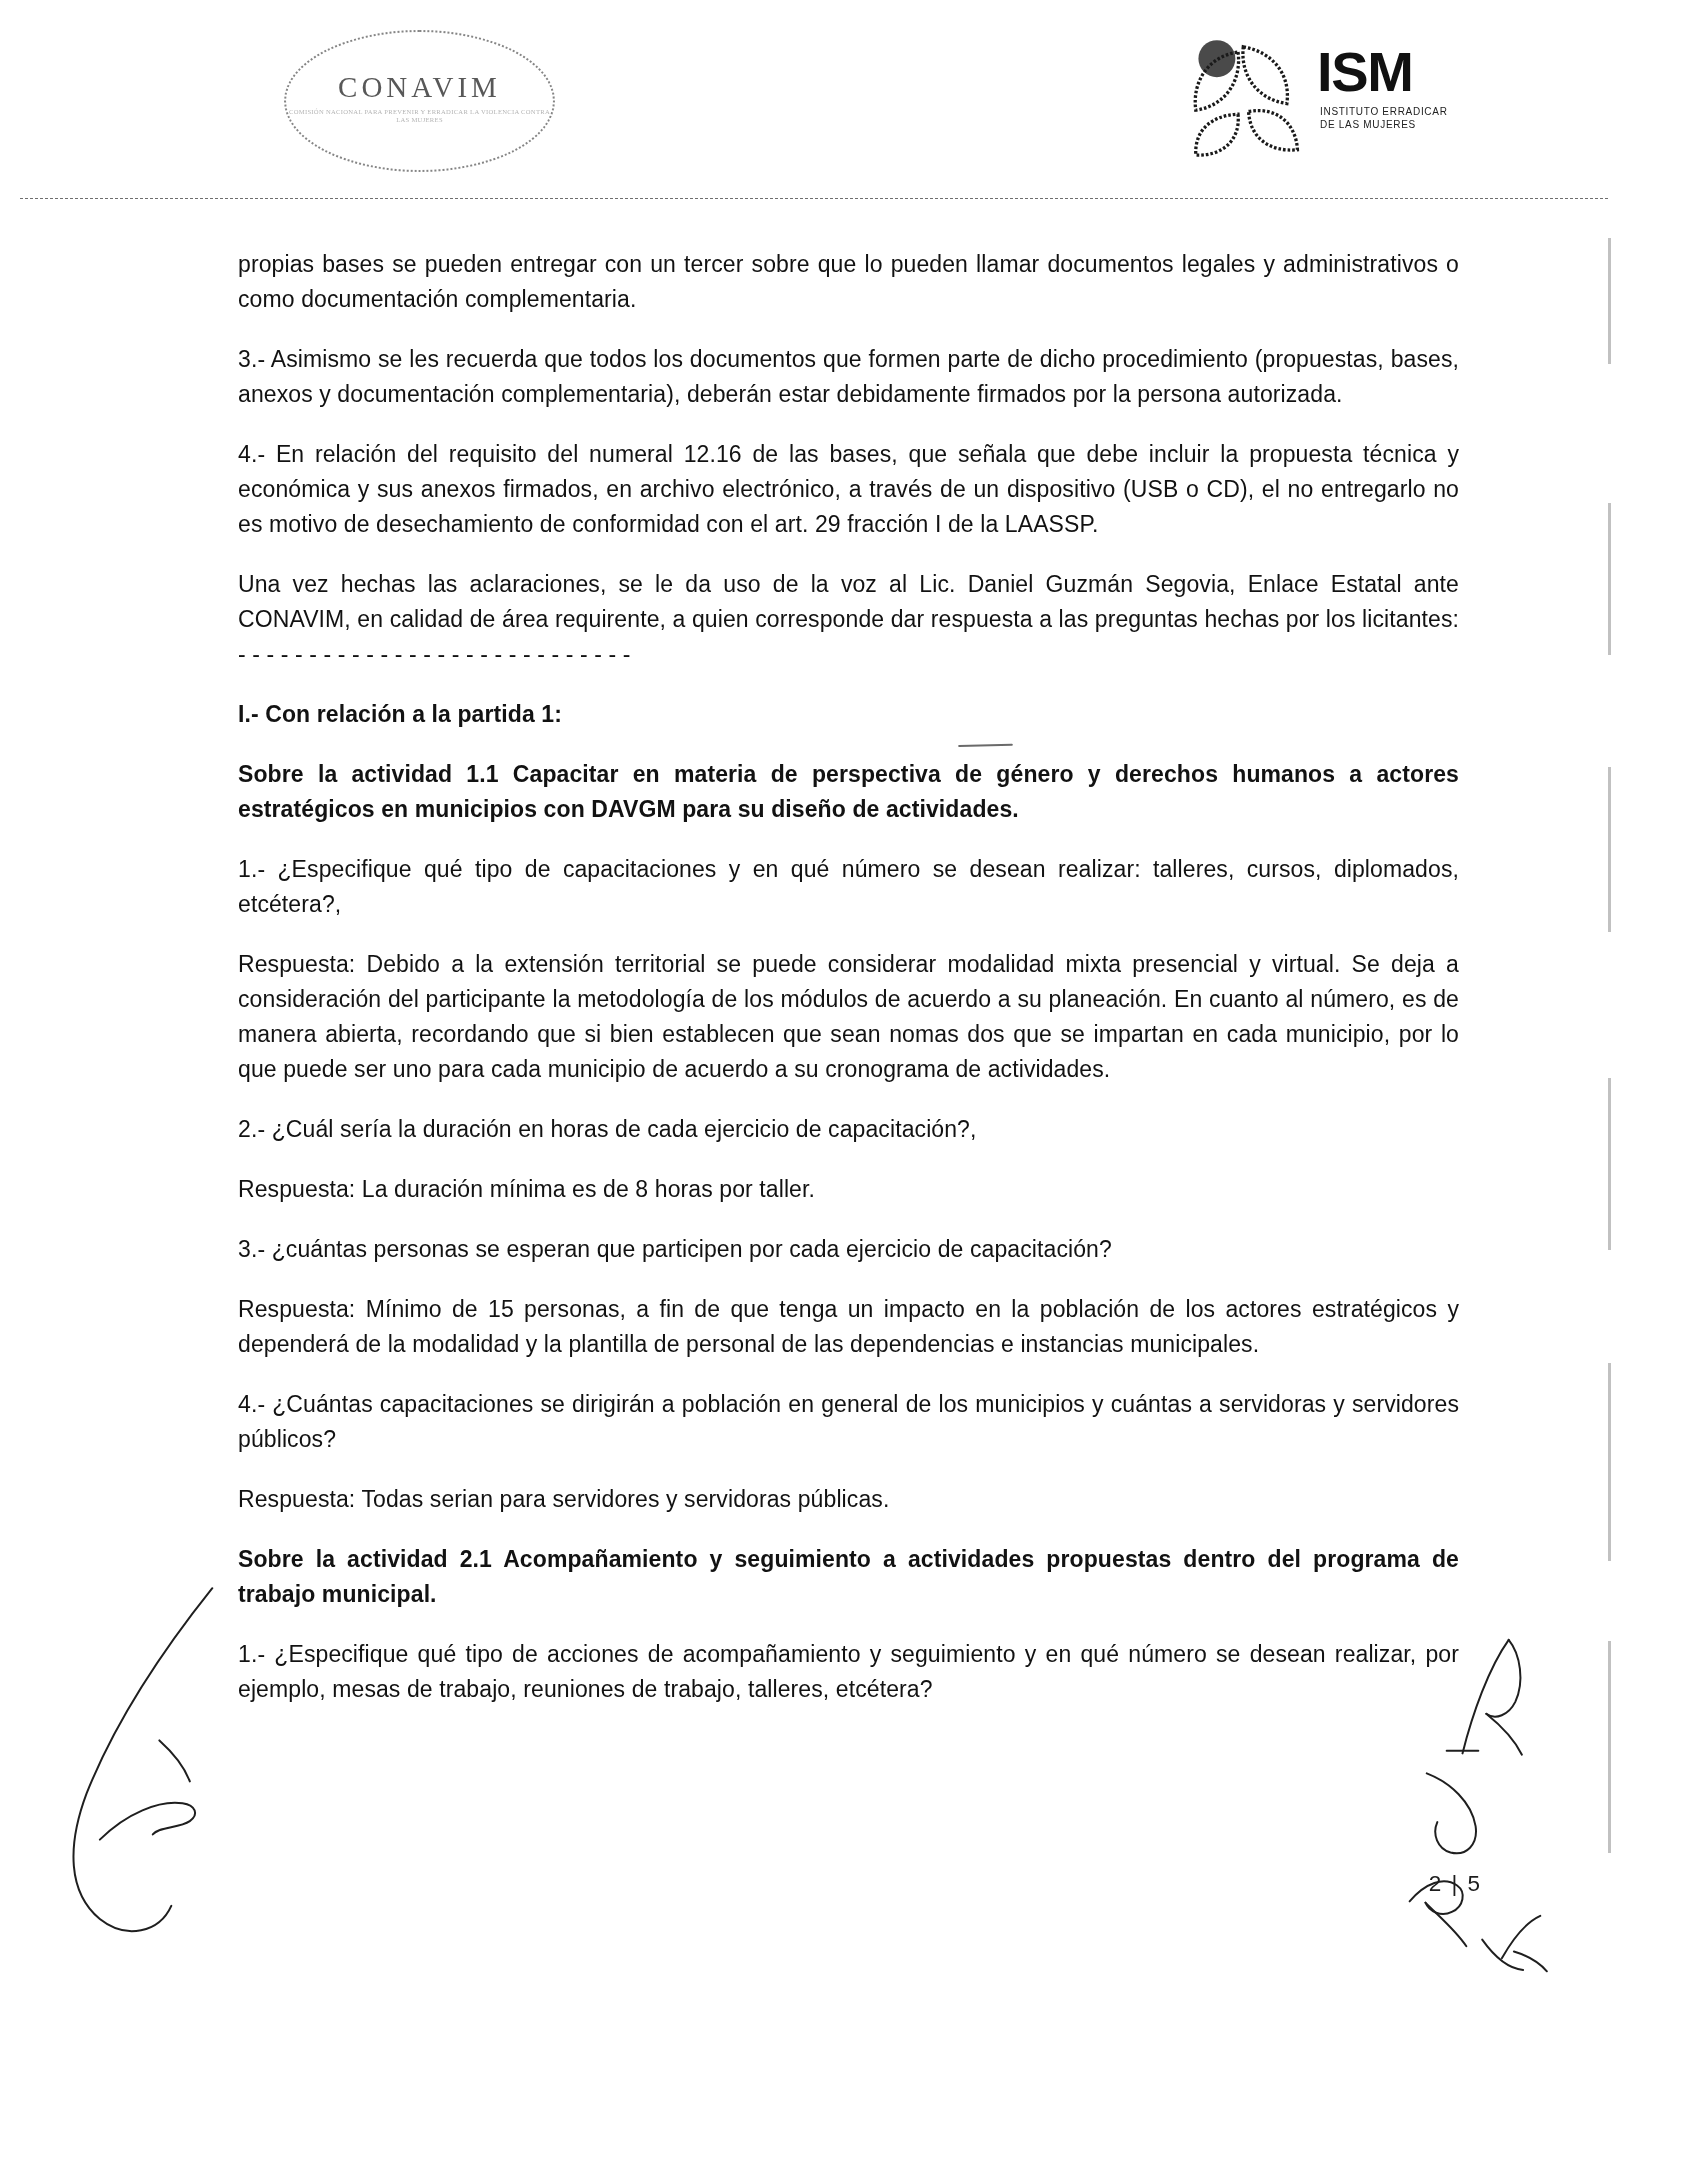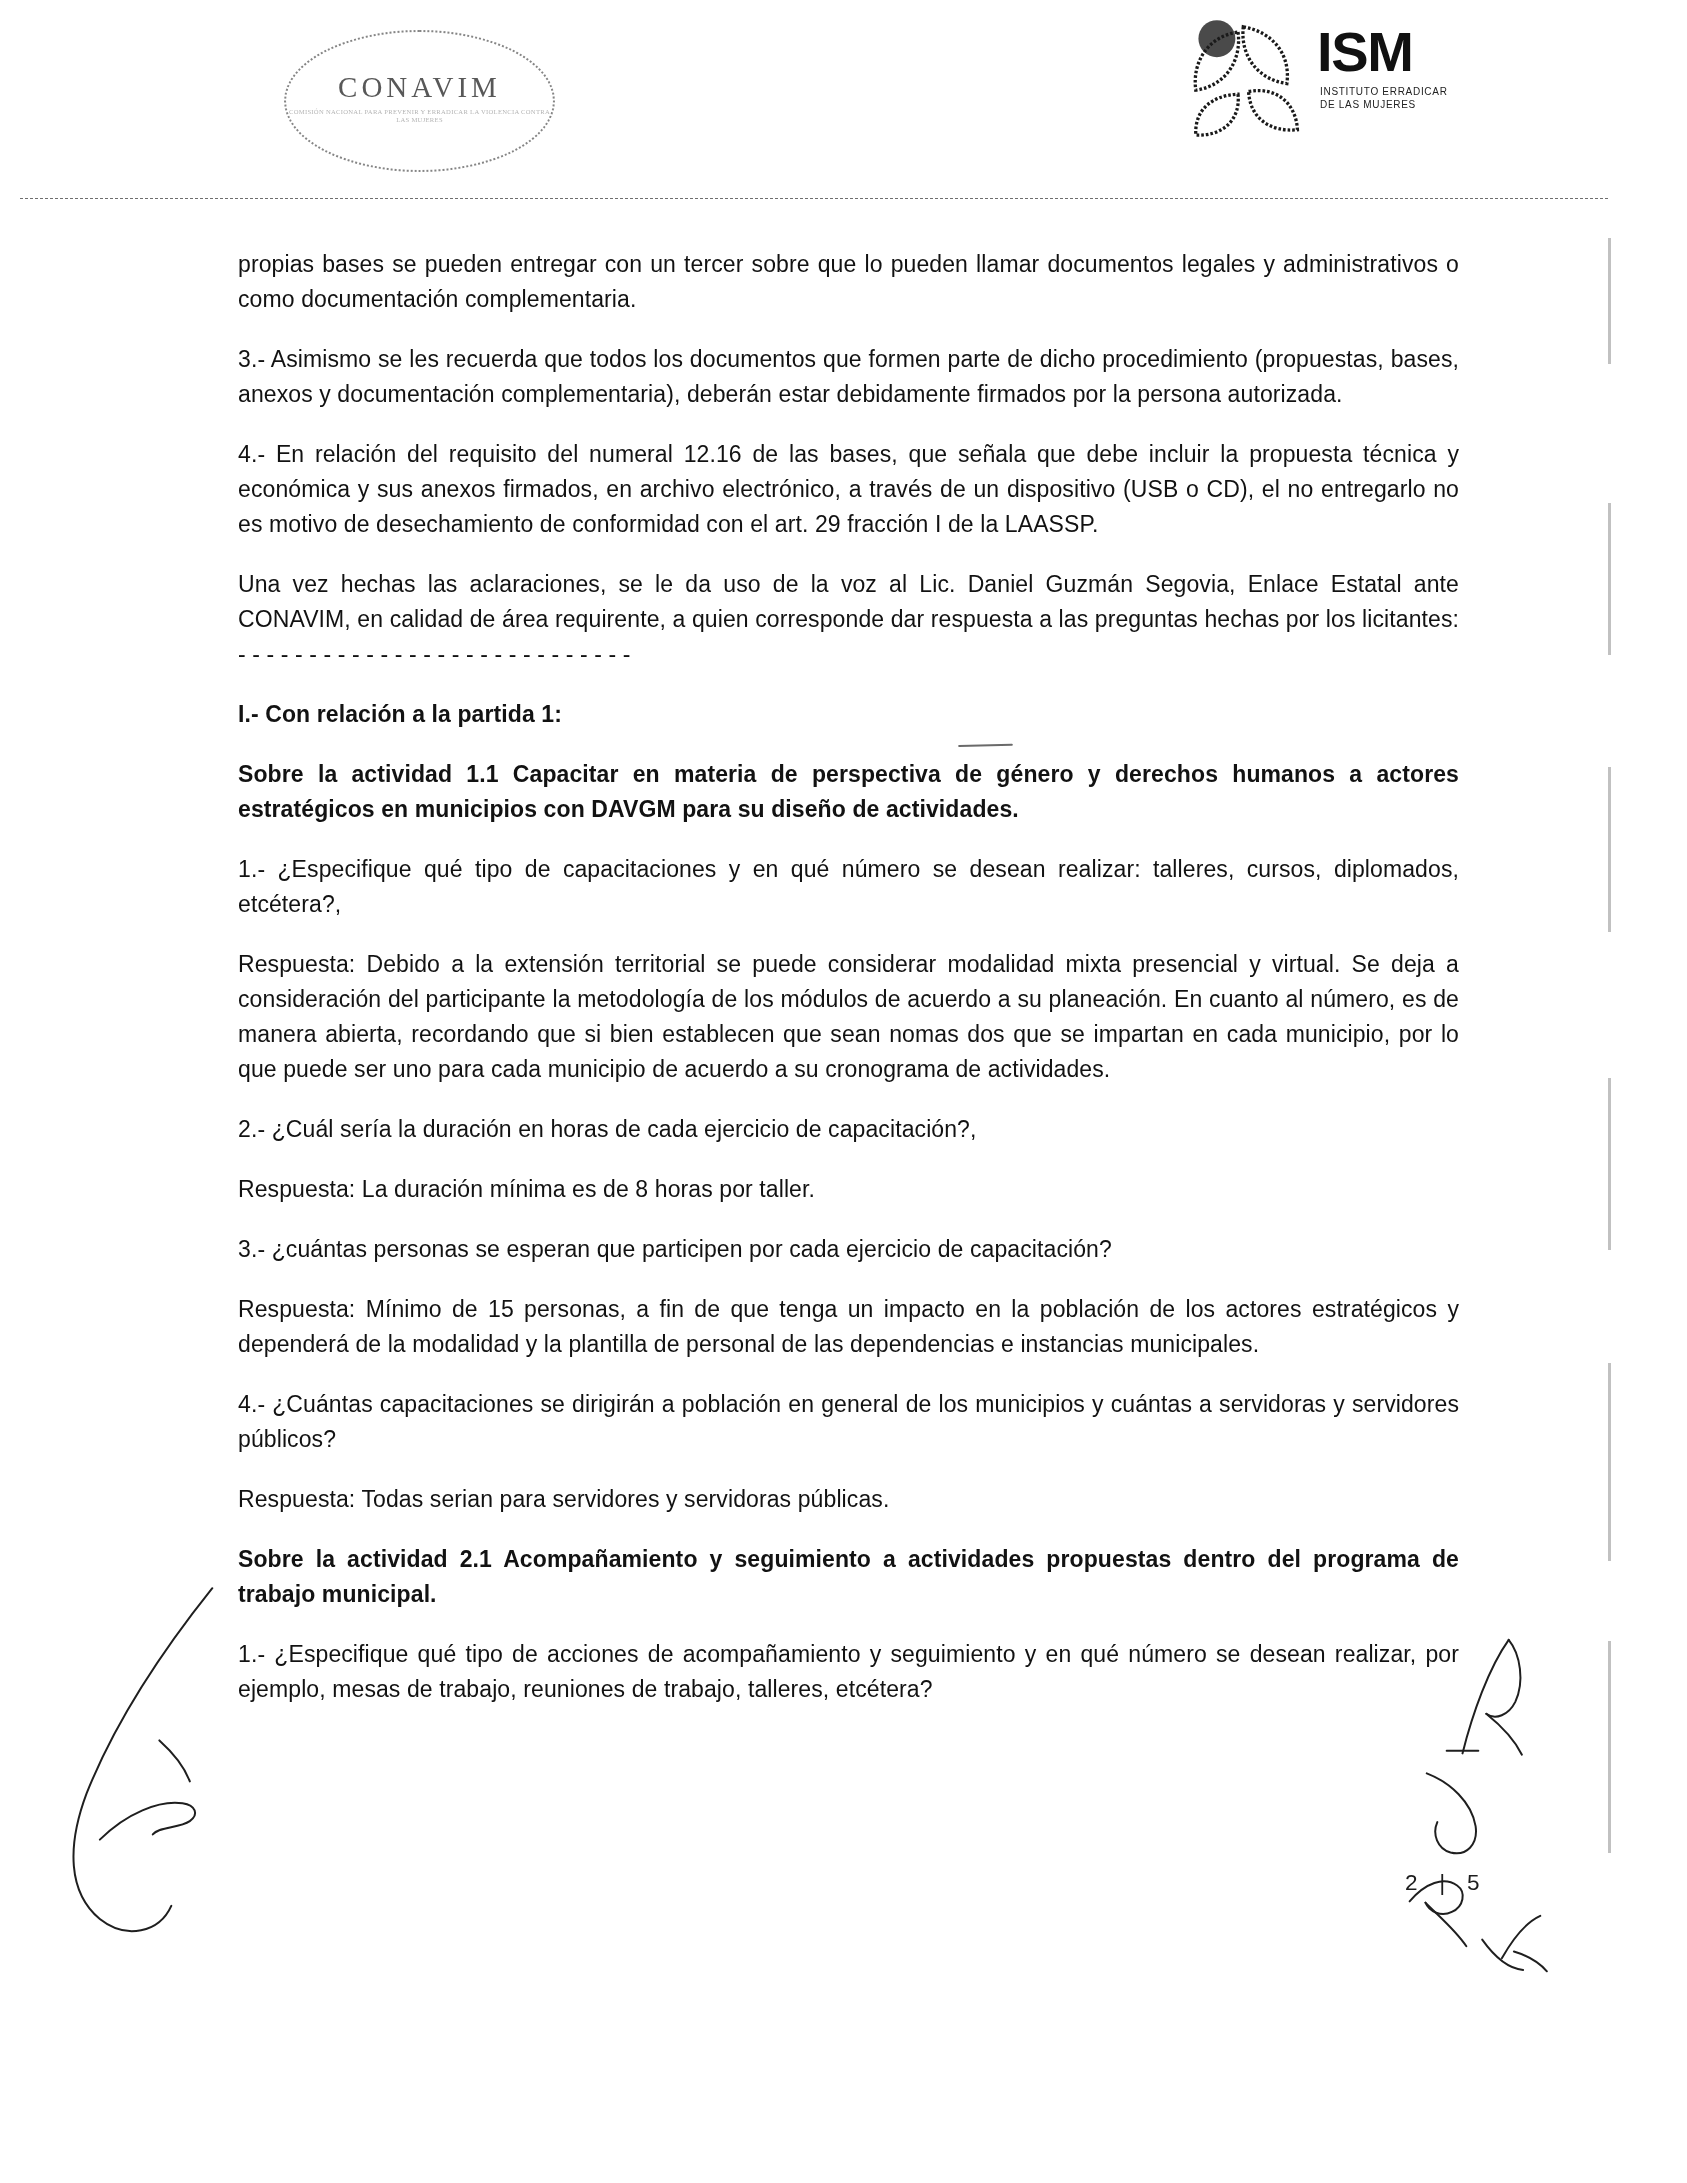--- a/index.html
+++ b/index.html
@@ -62,21 +62,21 @@
     line-height: 8px;
     letter-spacing: 0.3px;
     color: #555;
     opacity: 0.45;
     filter: blur(0.4px);
   }
 
   .ism-block {
     position: absolute;
     left: 1164px;
-    top: 7px;
+    top: 27px;
     width: 370px;
     height: 139px;
   }
   .ism-flower {
     position: absolute;
     left: 0;
     top: 0;
     width: 152px;
     height: 132px;
   }
@@ -152,21 +152,21 @@
     position: absolute;
     pointer-events: none;
   }
   .hand svg { display: block; }
 
   
   .pagenum {
     position: absolute;
     right: 205px;
     bottom: 93px;
-    font-family: Liberation Mono, monospace;
+    font-family: Liberation Sans, sans-serif;
     font-size: 22.5px;
     color: #1d1d1d;
     letter-spacing: 2px;
   }
 </style>
 </head>
 <body>
 
 <div class="page">
 

